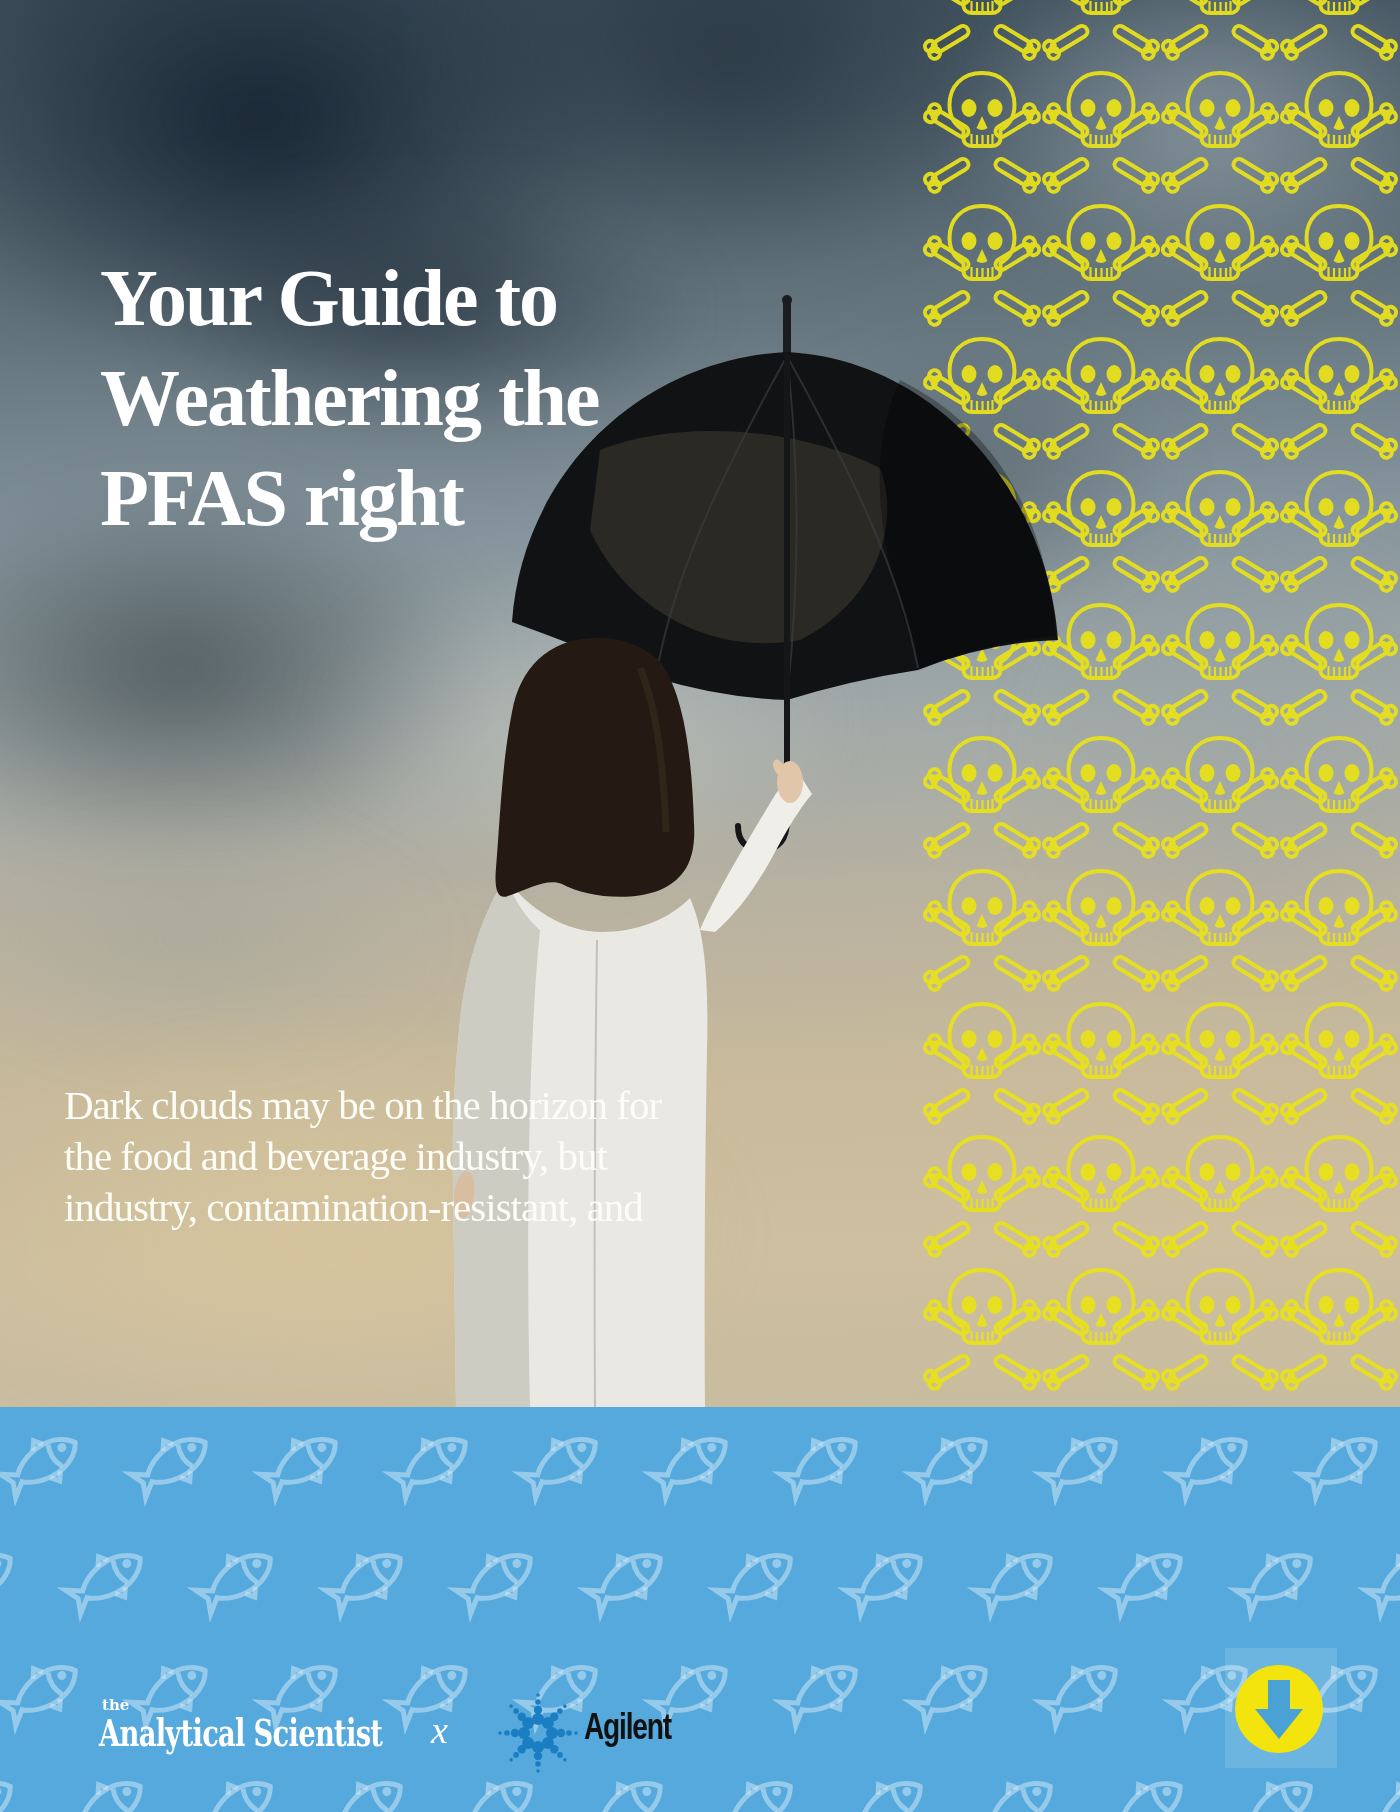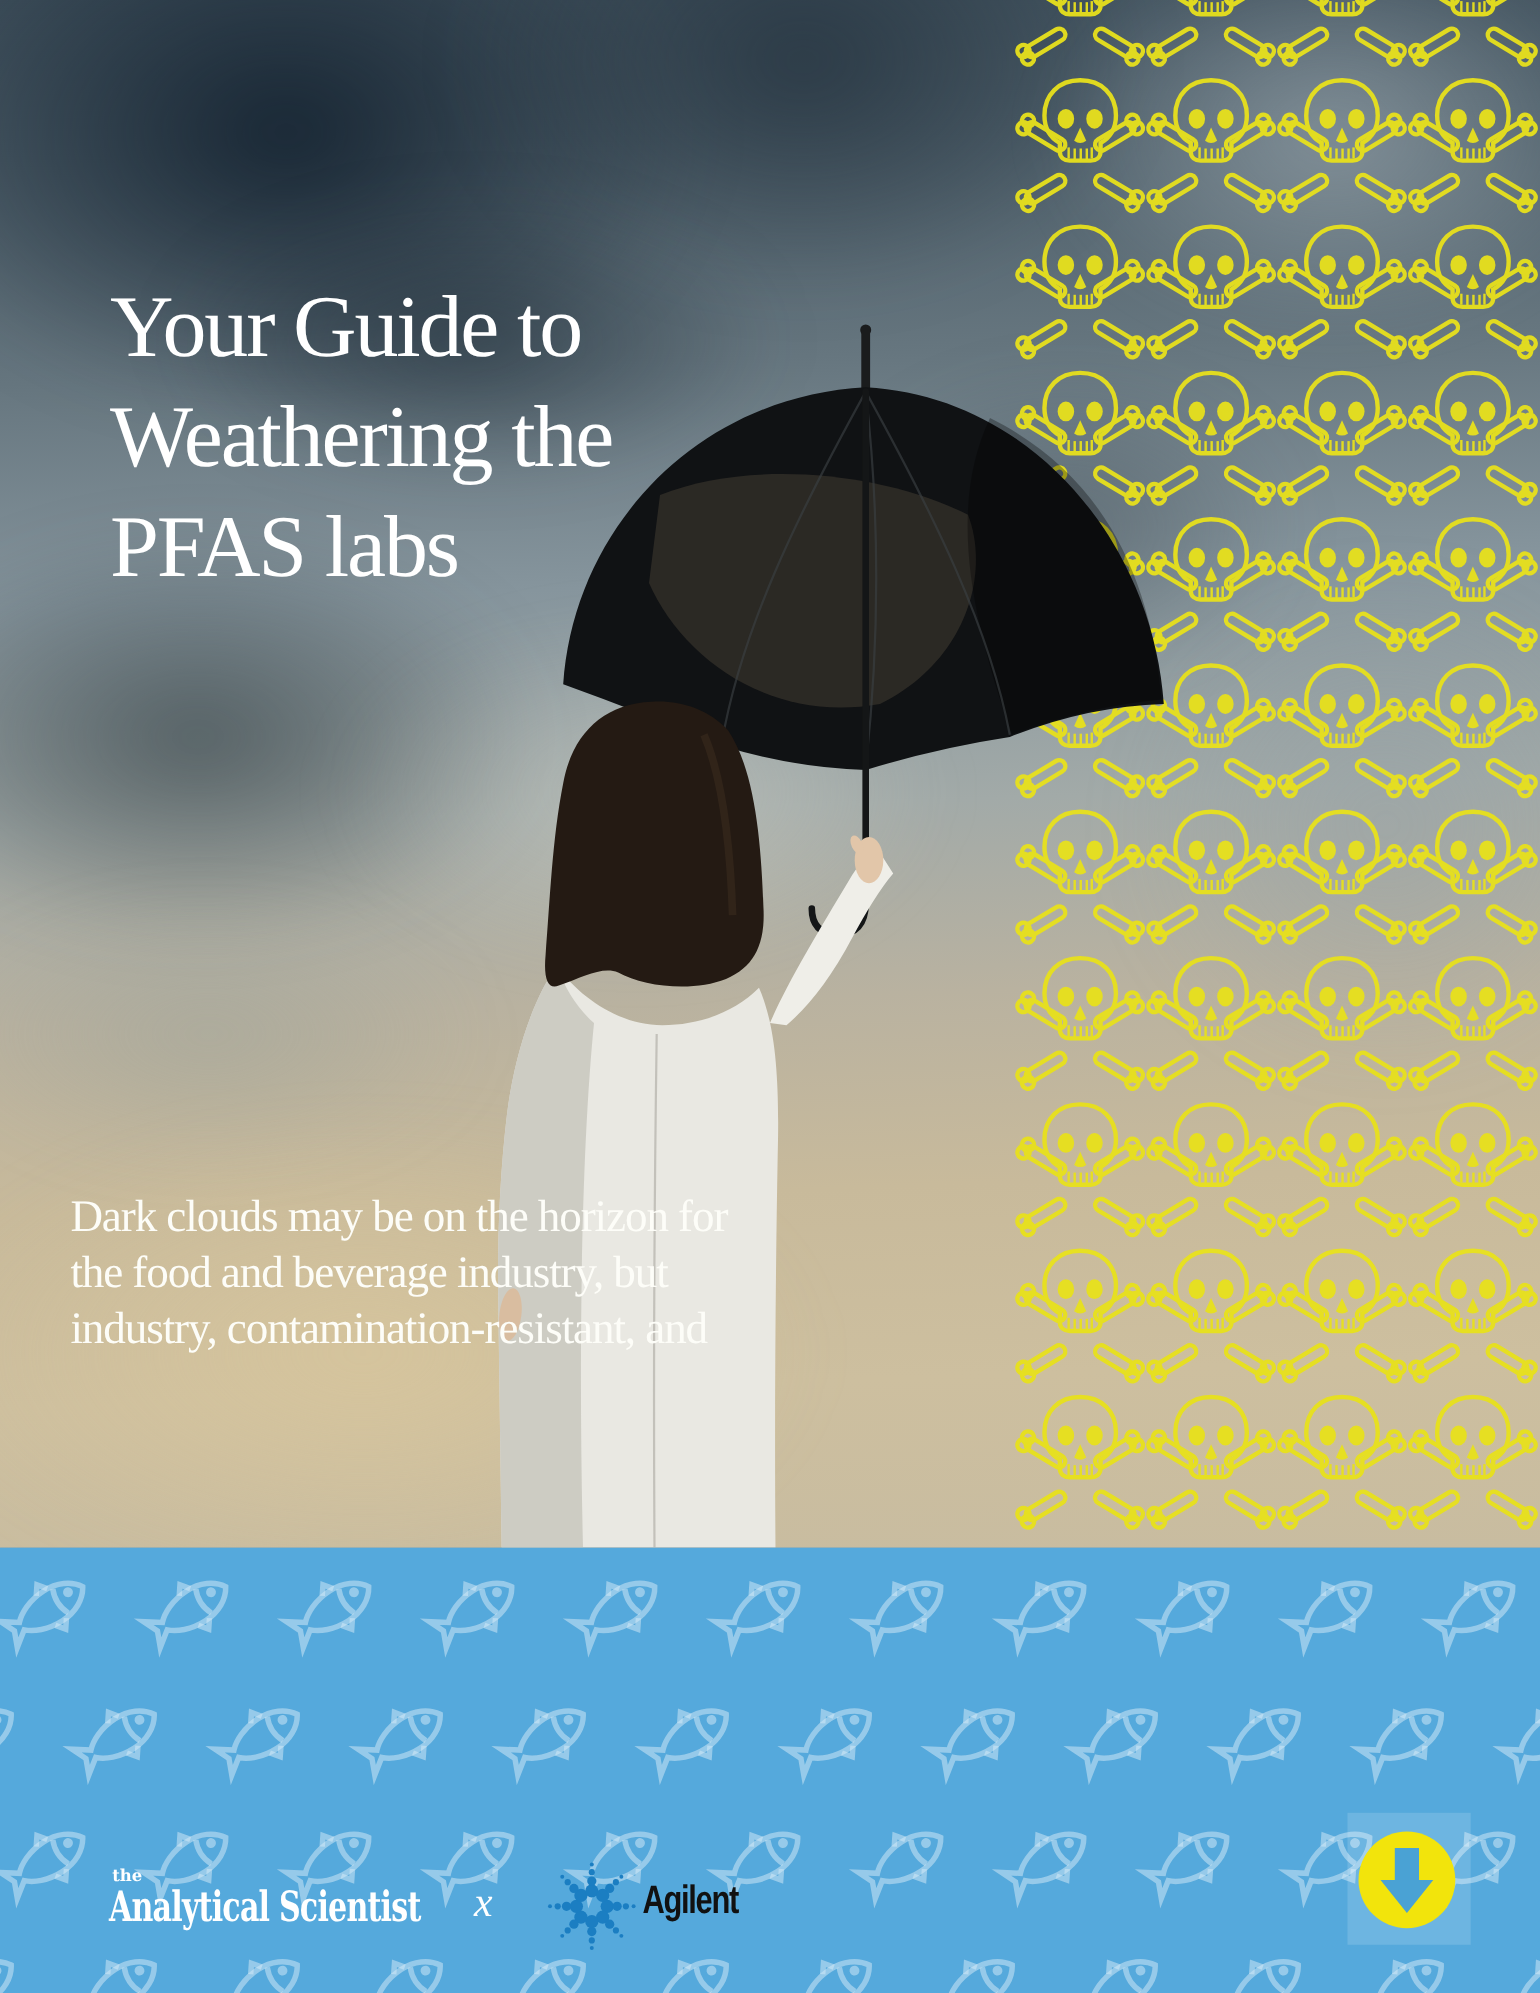--- a/index.html
+++ b/index.html
@@ -16,21 +16,21 @@
   .b4{left:-140px;top:480px;width:640px;height:380px;background:radial-gradient(closest-side,rgba(38,50,55,.6),rgba(38,50,55,0));}
   .b5{left:300px;top:560px;width:560px;height:320px;background:radial-gradient(closest-side,rgba(222,222,210,.34),rgba(222,222,210,0));}
   .b6{left:-80px;top:1020px;width:820px;height:420px;background:radial-gradient(closest-side,rgba(222,202,156,.55),rgba(222,202,156,0));}
   .b7{left:1020px;top:520px;width:480px;height:460px;background:radial-gradient(closest-side,rgba(148,160,166,.4),rgba(148,160,166,0));}
   .b8{left:150px;top:180px;width:560px;height:260px;background:radial-gradient(closest-side,rgba(22,36,48,.55),rgba(22,36,48,0));}
   .b9{left:760px;top:340px;width:420px;height:280px;background:radial-gradient(closest-side,rgba(60,72,80,.45),rgba(60,72,80,0));}
   .b10{left:-60px;top:820px;width:500px;height:240px;background:radial-gradient(closest-side,rgba(150,158,150,.4),rgba(150,158,150,0));}
   svg.layer{position:absolute;left:0;top:0;}
   
   .title{position:absolute;left:100px;top:248px;color:#ffffff;
-    font-size:80px;line-height:100px;letter-spacing:-2px;font-weight:400;}
+    font-size:80px;line-height:100px;letter-spacing:-2px;font-weight:700;}
   .subtitle{position:absolute;left:64px;top:1080px;color:#fdfdf8;
     font-size:41px;line-height:51px;letter-spacing:-1px;}
   .title div,.subtitle div{white-space:nowrap;}
   
   .footer{position:absolute;left:0;top:1407px;width:1400px;height:405px;
     background:#55a9dc;overflow:hidden;}
   .pub{position:absolute;left:64px;top:1698px;color:#ffffff;
     font-family:"DejaVu Serif",serif;font-weight:bold;margin-left:35px;}
   .pub .the{display:block;font-size:15px;line-height:14px;margin:0 0 1px 3px;letter-spacing:0;}
   .pub .name{display:block;font-size:38px;line-height:40px;letter-spacing:-1px;
@@ -182,21 +182,21 @@
       <path d="M640,668 C658,710 664,772 666,832" stroke="#3d2d20" stroke-width="7" fill="none" opacity="0.5"></path>
 
       <ellipse cx="790" cy="782" rx="13" ry="21" fill="#e2c6a9"></ellipse>
       <ellipse cx="779" cy="768" rx="5" ry="9" fill="#e2c6a9" transform="rotate(-25 779 768)"></ellipse>
       <ellipse cx="464" cy="1195" rx="10" ry="24" fill="#d9bda0" transform="rotate(7 464 1195)"></ellipse>
     </svg>
 
     <div class="title">
       <div>Your Guide to</div>
       <div>Weathering the</div>
-      <div>PFAS labs</div>
+      <div>PFAS right</div>
     </div>
 
     <div class="subtitle">
       <div>Dark clouds may be on the horizon for</div>
       <div>the food and beverage industry, but</div>
       <div>industry, contamination-resistant, and</div>
     </div>
   </div>
 
   <div class="footer">

